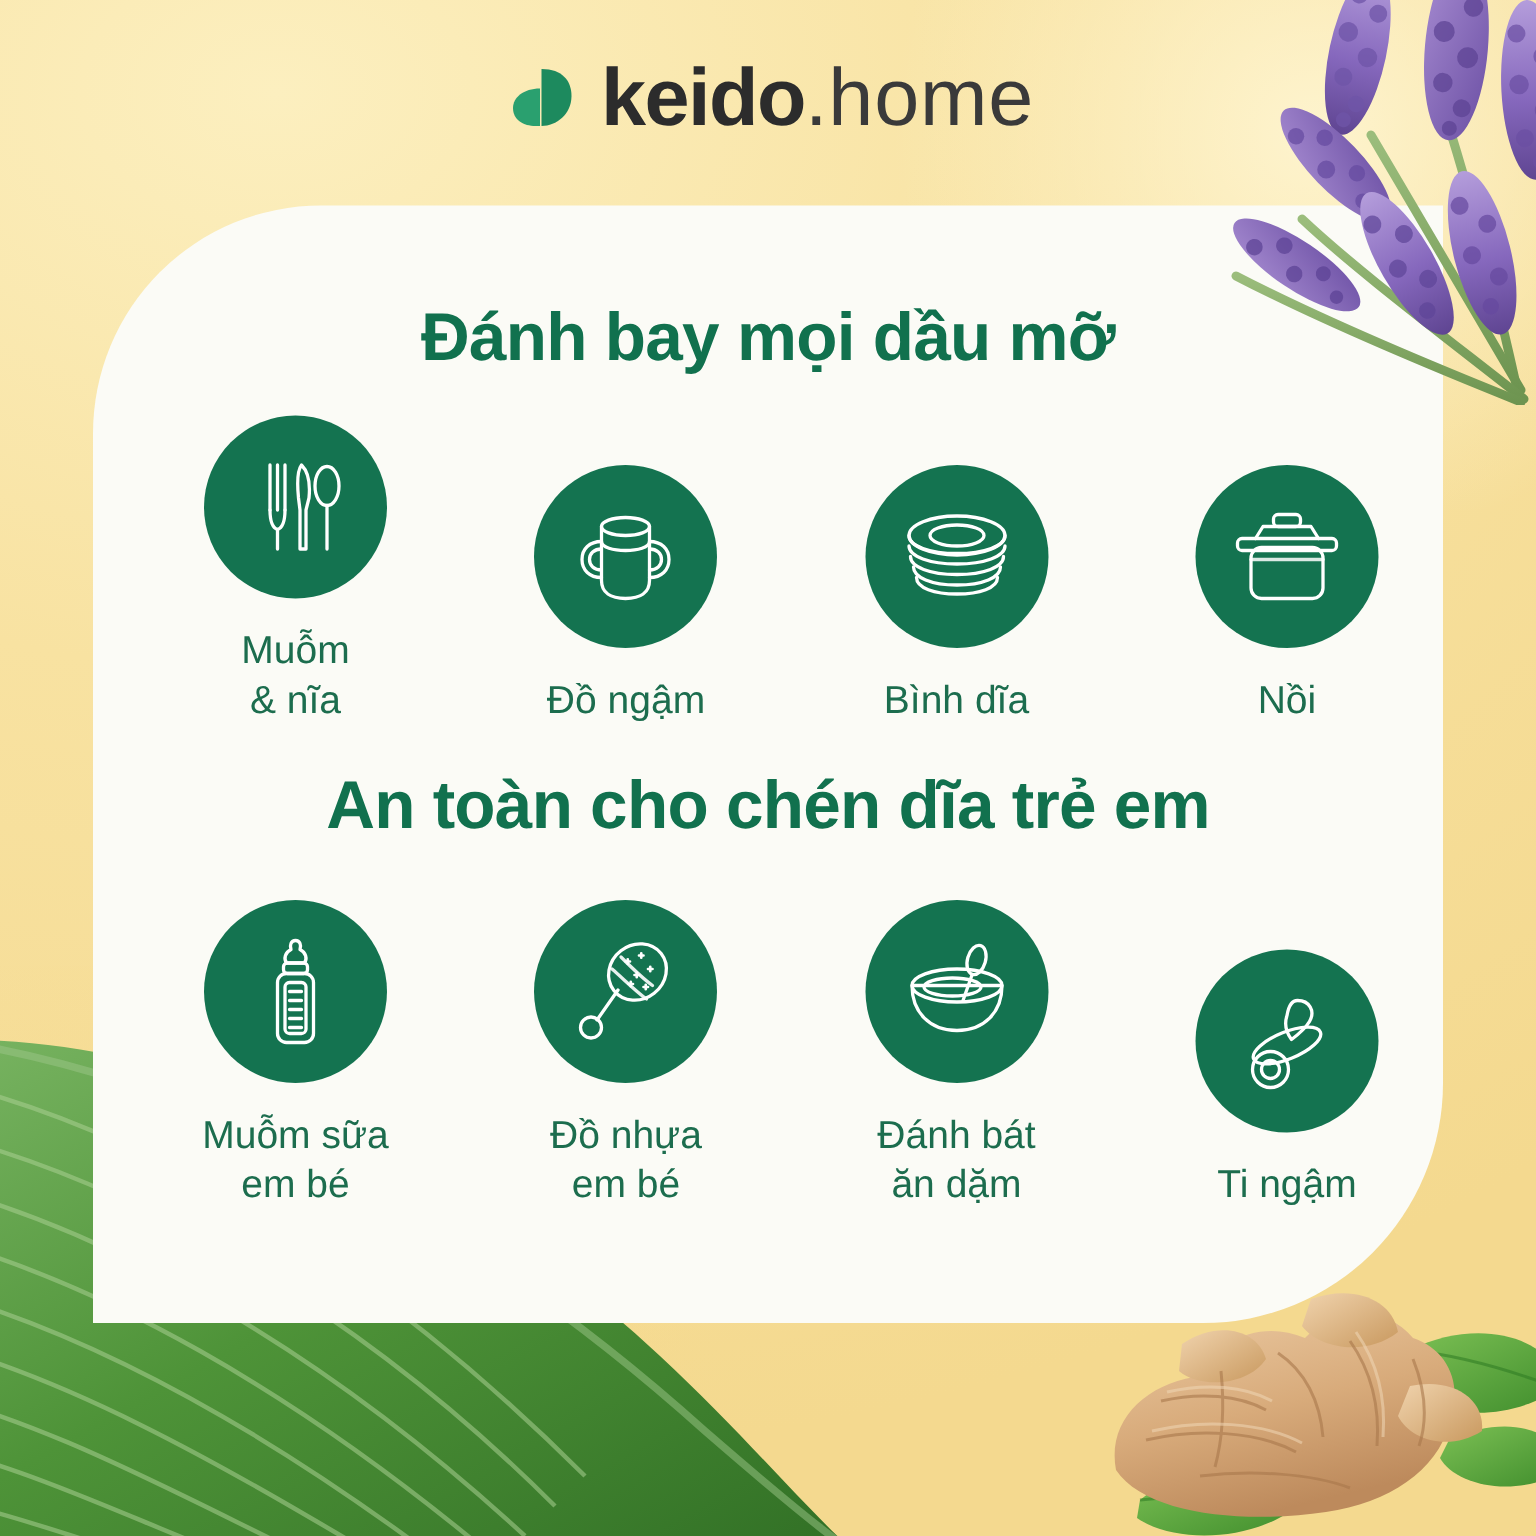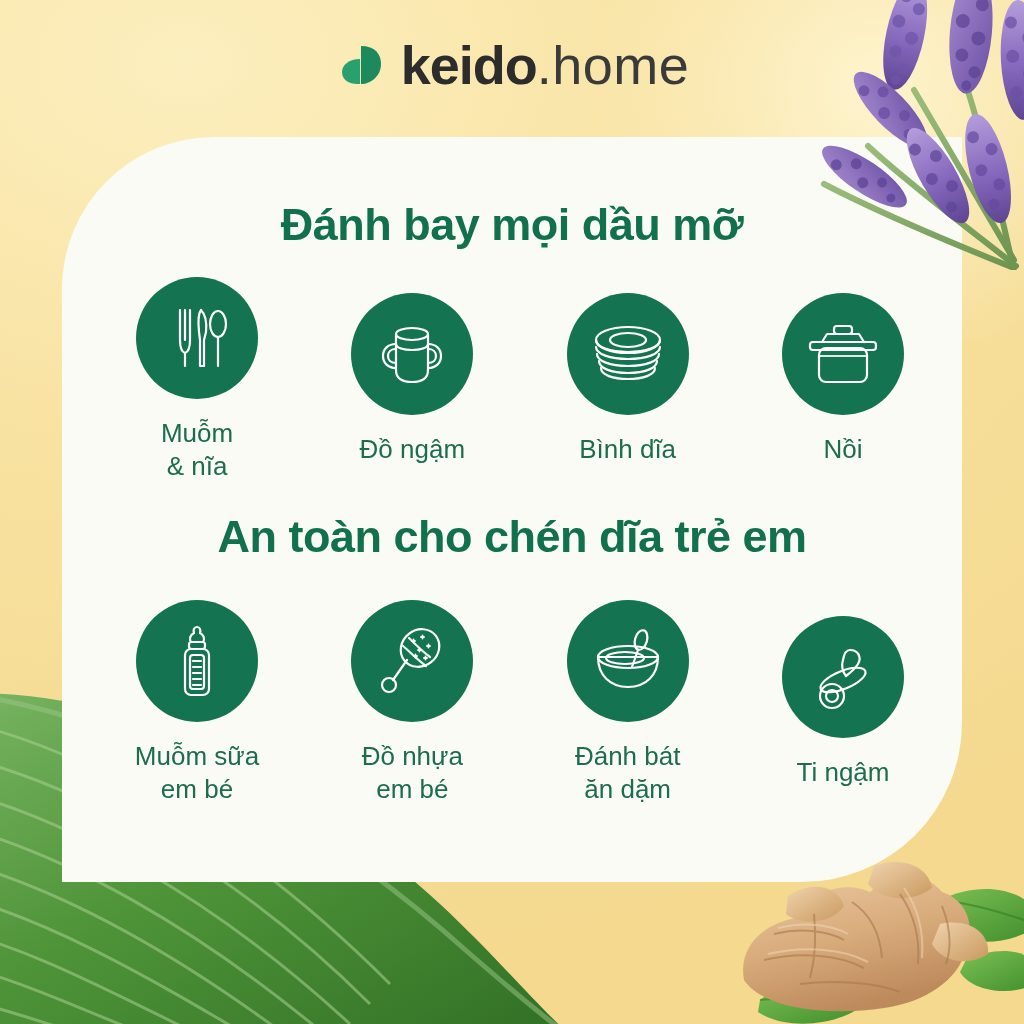--- a/index.html
+++ b/index.html
@@ -119,24 +119,24 @@
     letter-spacing: -.5px;
     white-space: nowrap;
   }
   .heading-1 { top: 62px; }
   .heading-2 { top: 374px; }
 
   
   .row {
     position: absolute;
     left: 42px;
-    right: 26px;
+    right: 11px;
     display: flex;
     justify-content: space-between;
-    align-items: center;
+    align-items: flex-end;
   }
   .row-1 { top: 140px; }
   .row-2 { top: 463px; }
 
   .feature {
     width: 186px;
     display: flex;
     flex-direction: column;
     align-items: center;
   }

